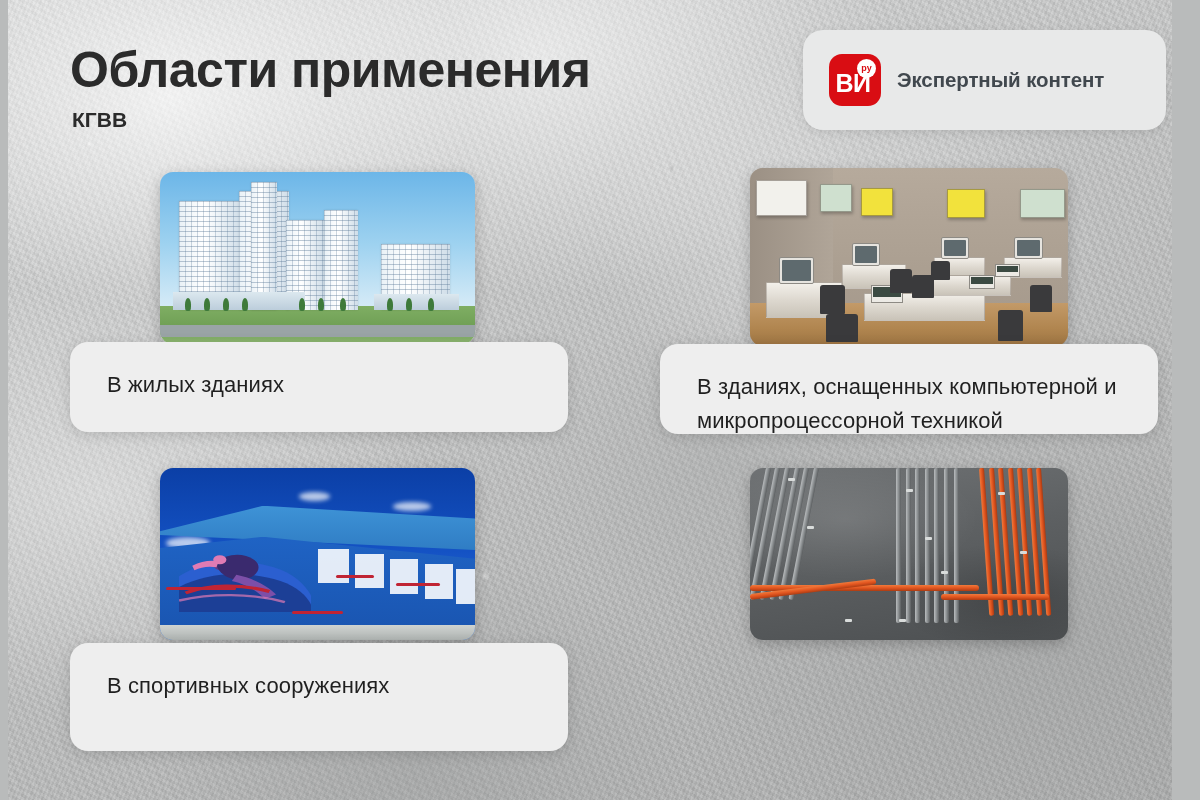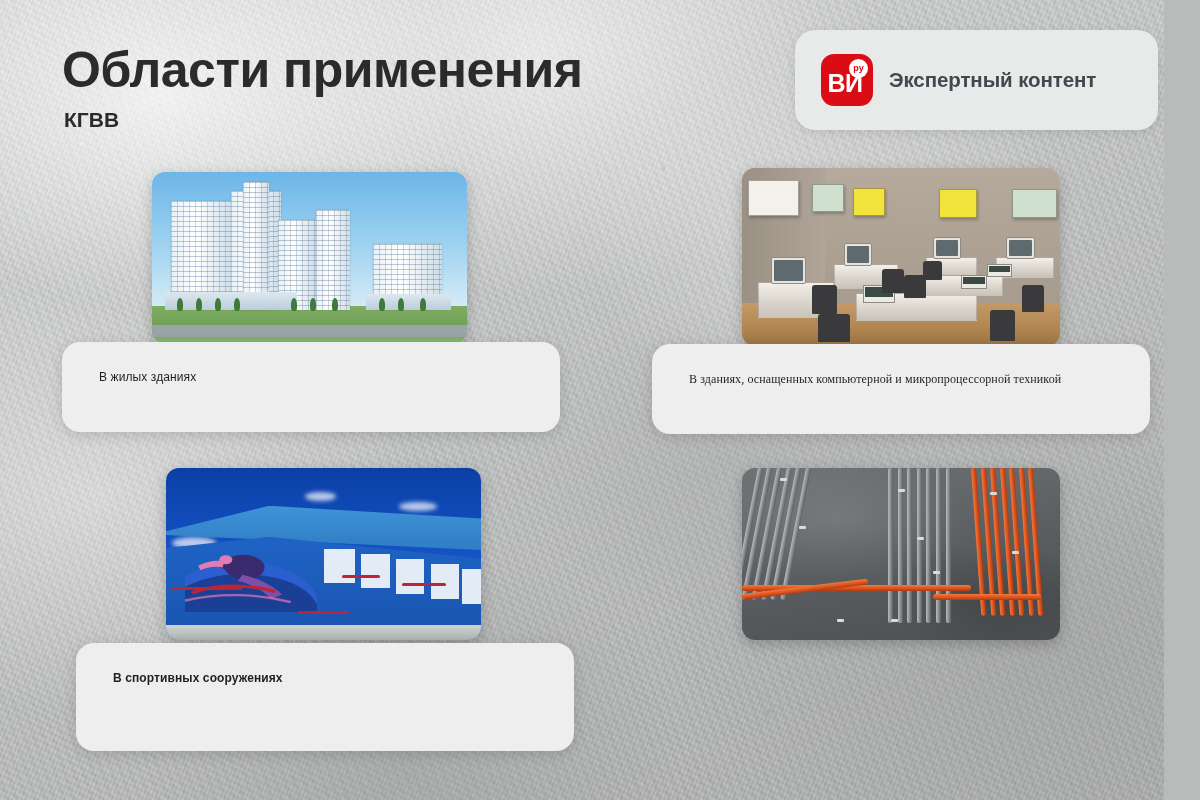--- a/index.html
+++ b/index.html
@@ -30,20 +30,21 @@
       radial-gradient(ellipse 360px 260px at 72% 30%, rgba(255,255,255,.30), rgba(255,255,255,0) 70%),
       radial-gradient(ellipse 460px 300px at 8% 62%,  rgba(255,255,255,.36), rgba(255,255,255,0) 72%),
       radial-gradient(ellipse 520px 340px at 88% 78%, rgba(150,152,152,.40), rgba(150,152,152,0) 70%),
       radial-gradient(ellipse 380px 300px at 35% 95%, rgba(150,152,152,.42), rgba(150,152,152,0) 72%),
       radial-gradient(ellipse 300px 220px at 62% 58%, rgba(160,162,162,.30), rgba(160,162,162,0) 70%),
       repeating-linear-gradient(112deg, rgba(255,255,255,.055) 0 2px, rgba(0,0,0,.035) 2px 4px),
       repeating-linear-gradient(26deg,  rgba(255,255,255,.045) 0 3px, rgba(0,0,0,.030) 3px 6px),
       repeating-linear-gradient(72deg,  rgba(255,255,255,.035) 0 5px, rgba(0,0,0,.022) 5px 9px),
       linear-gradient(160deg, #d9dada 0%, #c9caca 34%, #bcbdbd 62%, #adaeae 100%);
     overflow: hidden;
+    margin-left: 8px;
   }
   
   #slide::before {
     content: "";
     position: absolute; inset: 0;
     background-image:
       radial-gradient(circle 3px at 7% 18%, rgba(255,255,255,.5), transparent 100%),
       radial-gradient(circle 4px at 23% 44%, rgba(120,122,122,.35), transparent 100%),
       radial-gradient(circle 5px at 41% 72%, rgba(255,255,255,.42), transparent 100%),
       radial-gradient(circle 3px at 57% 21%, rgba(130,132,132,.32), transparent 100%),
@@ -158,38 +159,38 @@
   .card .caption {
     position: absolute;
     background: #eeeeee;
     border-radius: 18px;
     box-shadow: 0 3px 14px rgba(0,0,0,.14);
     z-index: 3;
     display: block;
     padding: 26px 34px 0 37px;
   }
   .card .caption .caption-text {
-    font-size: 12px;
+    font-size: 22px;
     line-height: 1.55;
     color: #1f1f1f;
     letter-spacing: .1px;
   }
 
   
   #card-residential          { left: 0; top: 0; width: 600px; height: 440px; }
   #card-residential .photo   { left: 152px; top: 172px; width: 315px; height: 172px; }
   #card-residential .caption { left: 62px;  top: 342px; width: 498px; height: 90px; }
 
   
   #card-computers            { left: 600px; top: 0; width: 600px; height: 440px; }
   #card-computers .photo     { left: 142px; top: 168px; width: 318px; height: 178px; }
-  #card-computers .caption   { left: 52px;  top: 344px; width: 498px; height: 90px; font-family: Liberation Serif, serif; }
-
-  
-  #card-sports               { left: 14px; top: 296px; width: 600px; height: 500px; font-weight: bold; }
+  #card-computers .caption   { left: 52px;  top: 344px; width: 498px; height: 90px; }
+
+  
+  #card-sports               { left: 0; top: 296px; width: 600px; height: 500px; }
   #card-sports .photo        { left: 152px; top: 172px; width: 315px; height: 172px; }
   #card-sports .caption      { left: 62px;  top: 347px; width: 498px; height: 108px; }
 
   
   #card-pipes                { left: 600px; top: 296px; width: 600px; height: 500px; }
   #card-pipes .photo         { left: 142px; top: 172px; width: 318px; height: 172px; }
   #card-pipes .caption       { left: 52px;  top: 347px; width: 498px; height: 108px; }
 
   
   .scene { position: absolute; inset: 0; }

